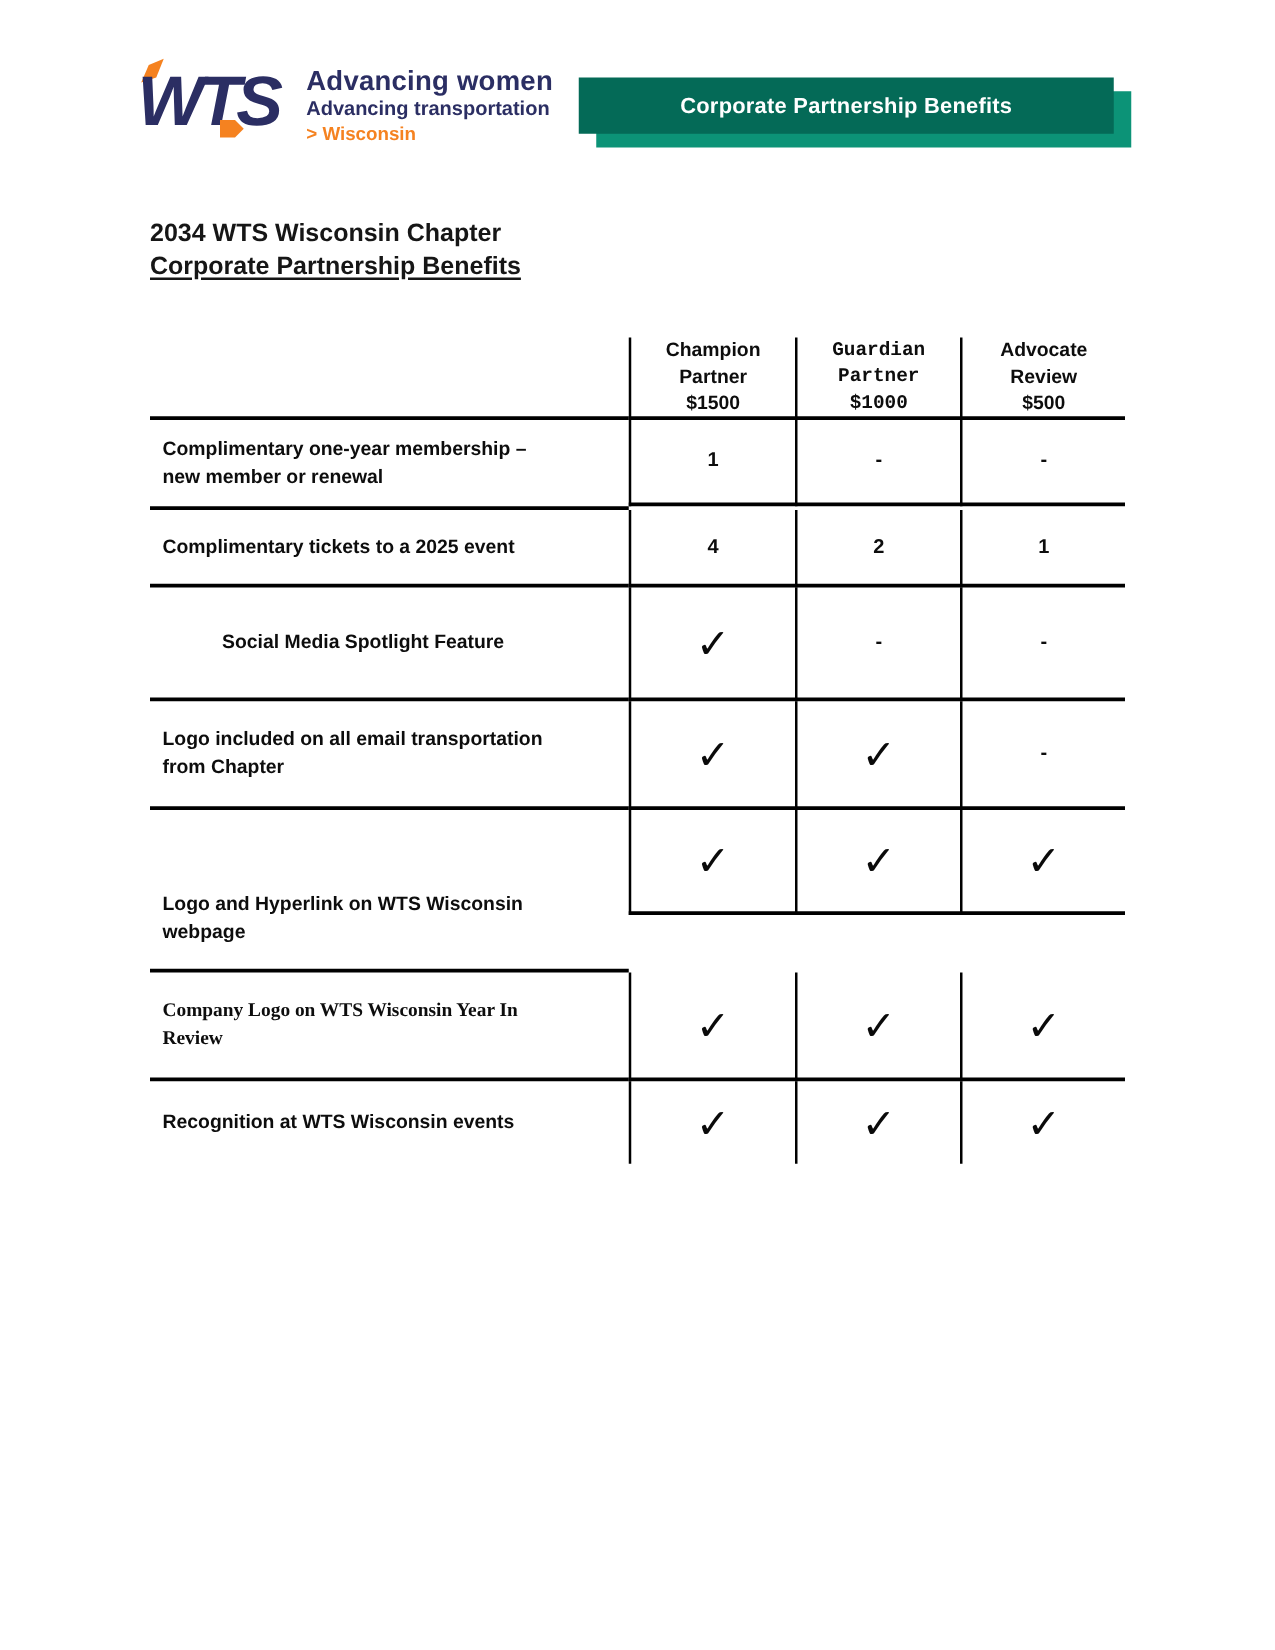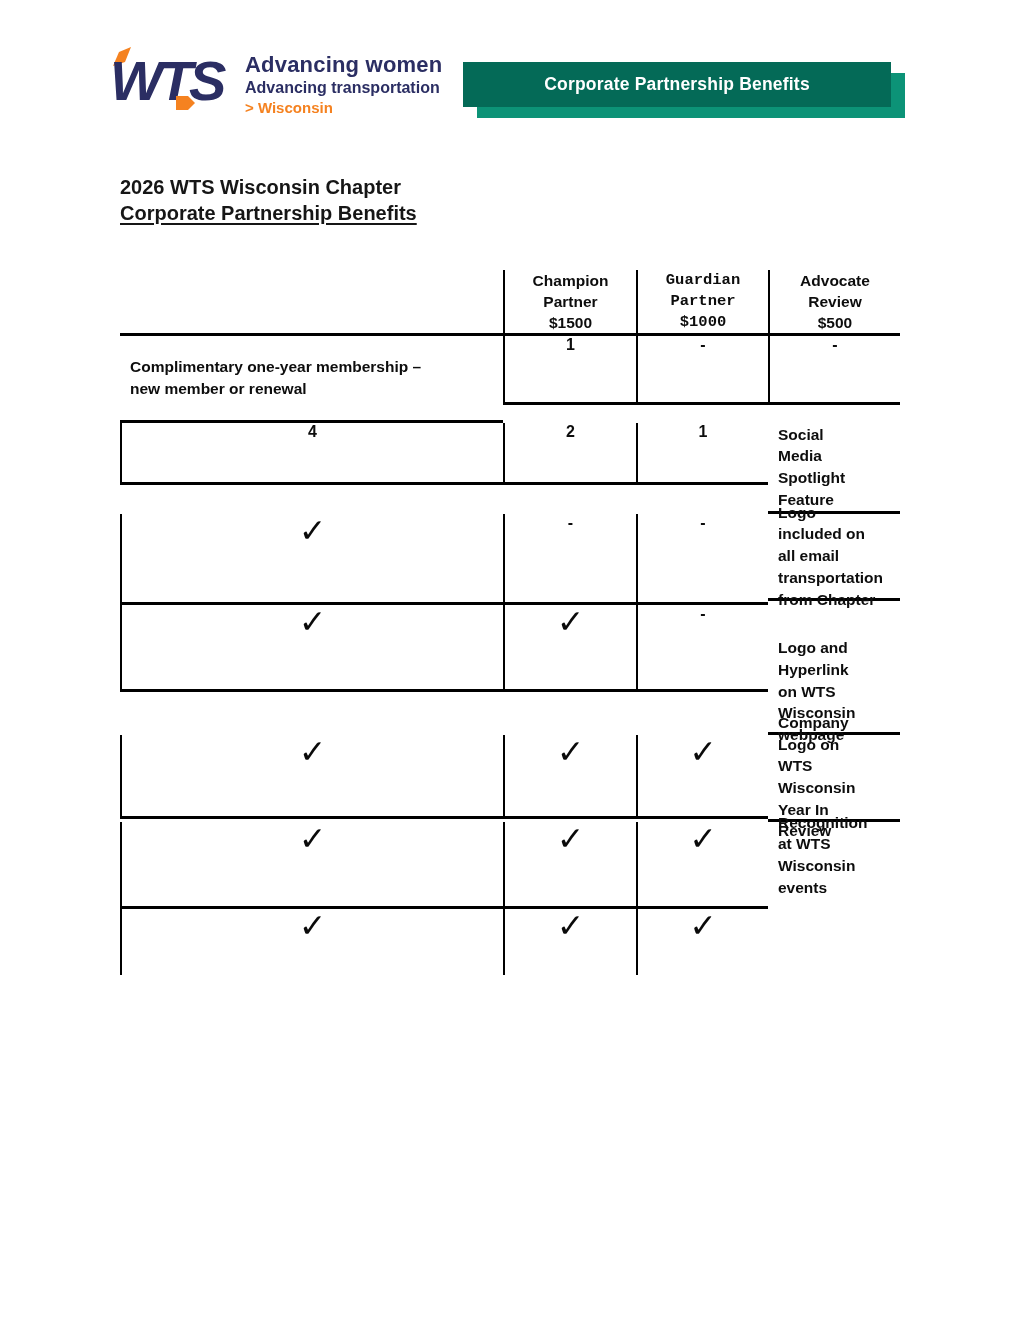--- a/index.html
+++ b/index.html
@@ -39,21 +39,21 @@
   
   .tbl{
     position:absolute;left:120px;top:270px;width:780px;
     display:grid;grid-template-columns:383px 133px 132px 132px;
   }
   .cell{box-sizing:border-box;display:flex;align-items:center;}
   .hline{border-bottom:3px solid #000;}
   .vline{border-left:2px solid #000;}
   .benefit{justify-content:flex-start;padding:6px 52px 6px 10px;
     font-size:15.5px;font-weight:bold;line-height:1.4;color:#0d0d0d;}
-  .val{justify-content:flex-start;text-align:center;flex-direction:column;}
+  .val{justify-content:center;text-align:center;flex-direction:column;}
   .htitle{font-size:15.5px;font-weight:bold;line-height:21px;max-width:110px;margin:0 auto;color:#0d0d0d;}
   .hprice{font-size:15.5px;font-weight:bold;line-height:21px;color:#0d0d0d;}
   .num{font-size:16px;font-weight:bold;color:#0d0d0d;}
   .check{font-family:"DejaVu Sans", sans-serif;font-size:33px;font-weight:bold;color:#0a0a0a;line-height:1;}
 </style>
 </head>
 <body>
 
 <svg class="logo-mark" width="128" height="72" viewBox="0 0 128 72">
   <polygon points="9,8 21,3 15,18 3,22" fill="#f58220"></polygon>
@@ -66,49 +66,52 @@
   <div class="tagline-secondary">Advancing transportation</div>
   <div class="region-label">&gt; Wisconsin</div>
 </div>
 
 <div class="banner-shadow"></div>
 <div class="banner-main">
   <span>Corporate Partnership Benefits</span>
 </div>
 
 <div class="doc-title">
-  <div class="t1">2026 WTS Wisconsin Chapter</div>
+  <div class="t1">2034 WTS Wisconsin Chapter</div>
   <div class="t2">Corporate Partnership Benefits</div>
 </div>
 
 <div class="tbl">
     <div class="cell benefit hline" style="height: 66px;"></div>
     <div class="cell val vline hline" style="height: 66px;">
       <div class="htitle">Champion Partner</div>
       <div class="hprice">$1500</div>
     </div>
     <div class="cell val vline hline" style="height: 66px; font-family: Liberation Mono, monospace;">
       <div class="htitle">Guardian Partner</div>
       <div class="hprice">$1000</div>
     </div>
     <div class="cell val vline hline" style="height: 66px;">
       <div class="htitle">Advocate Review</div>
       <div class="hprice">$500</div>
     </div>
-    <div class="cell benefit hline" style="height: 87px;">
+    <div class="cell benefit hline" style="height: 72px;">
       <span>Complimentary one-year membership – new member or renewal</span>
     </div>
     <div class="cell val vline hline" style="height: 69px;">
       <span class="num">1</span>
     </div>
     <div class="cell val vline hline" style="height: 69px;">
       <span class="num">-</span>
     </div>
     <div class="cell val vline hline" style="height: 69px;">
       <span class="num">-</span>
+    </div>
+    <div class="cell benefit hline" style="height: 62px;">
+      <span>Complimentary tickets to a 2025 event</span>
     </div>
     <div class="cell val vline hline" style="height: 62px;">
       <span class="num">4</span>
     </div>
     <div class="cell val vline hline" style="height: 62px;">
       <span class="num">2</span>
     </div>
     <div class="cell val vline hline" style="height: 62px;">
       <span class="num">1</span>
     </div>
@@ -141,21 +144,21 @@
     </div>
     <div class="cell val vline hline" style="height: 84px;">
       <span class="check">✓</span>
     </div>
     <div class="cell val vline hline" style="height: 84px;">
       <span class="check">✓</span>
     </div>
     <div class="cell val vline hline" style="height: 84px;">
       <span class="check">✓</span>
     </div>
-    <div class="cell benefit hline" style="height: 87px;">
+    <div class="cell benefit hline" style="height: 87px; font-family: Liberation Serif, serif;">
       <span>Company Logo on WTS Wisconsin Year In Review</span>
     </div>
     <div class="cell val vline hline" style="height: 87px;">
       <span class="check">✓</span>
     </div>
     <div class="cell val vline hline" style="height: 87px;">
       <span class="check">✓</span>
     </div>
     <div class="cell val vline hline" style="height: 87px;">
       <span class="check">✓</span>

